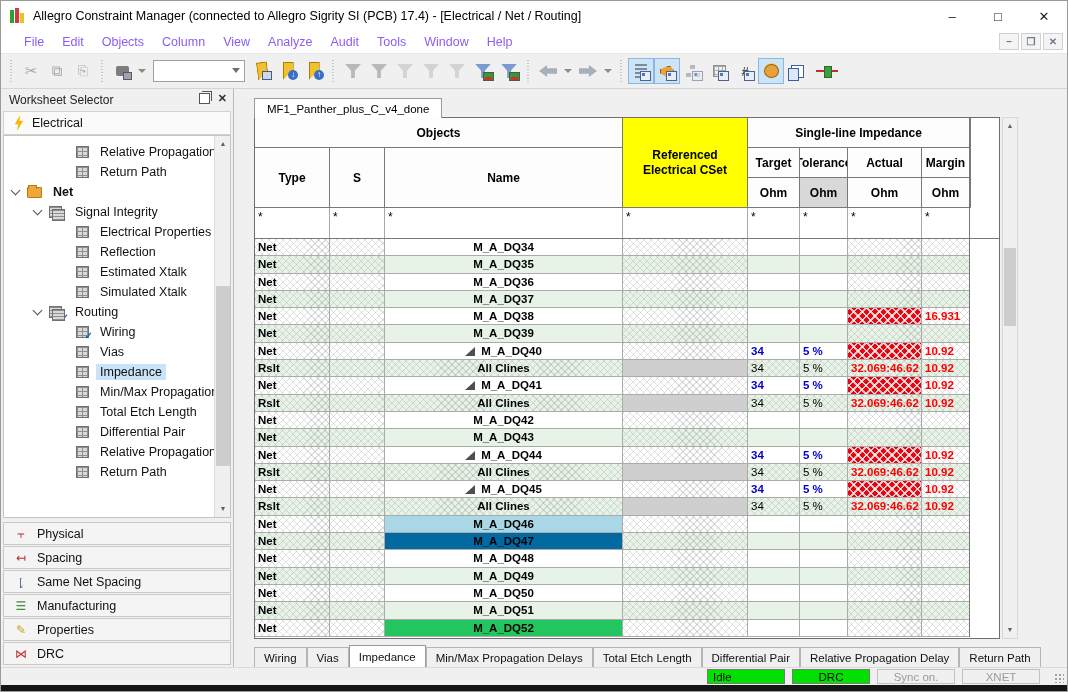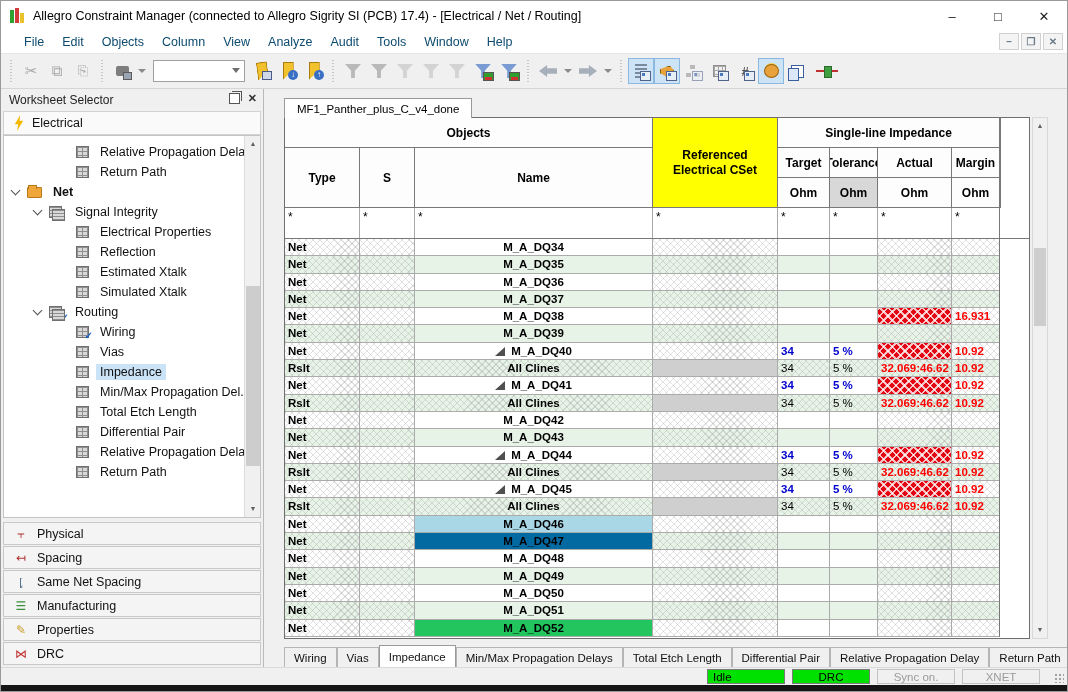--- a/index.html
+++ b/index.html
@@ -9,21 +9,21 @@
   
   .titlebar { height:30px; background:#fff; display:flex; align-items:center; position:relative; }
   .appicon { width:16px; height:16px; margin:0 8px 0 8px; position:relative; }
   .appicon .b { position:absolute; bottom:1px; width:4px; }
   .title-text { font-size:12.5px; color:#000; }
   .wctl { position:absolute; right:0; top:0; height:30px; display:flex; }
   .wctl > div { width:46px; height:30px; display:flex; align-items:center; justify-content:center; font-size:13px; color:#222; }
 
   
   .menubar { height:22px; background:#fff; display:flex; align-items:center; padding-left:14px; position:relative; }
-  .menu-item { font-size:12.5px; color:#0c4a6e; padding:2px 9px; }
+  .menu-item { font-size:12.5px; color:#8b5cf6; padding:2px 9px; }
   .mdictl { position:absolute; right:4px; top:2px; display:flex; gap:2px; }
   .mdictl > div { width:20px; height:17px; border:1px solid #d0d0d0; background:#f4f4f4; color:#6b7a88; font-size:10px; display:flex; align-items:center; justify-content:center; font-weight:bold; }
 
   
   .toolbar { height:36px; background:#f0f0f0; border-top:1px solid #e6e6e6; border-bottom:1px solid #d5d5d5; display:flex; align-items:center; padding-left:4px; }
   .grip { width:5px; height:22px; margin:0 4px; background-image:repeating-linear-gradient(#c6c6c6 0 1px, transparent 1px 3px); background-size:2px 100%; background-repeat:no-repeat; background-position:1px 0; }
   .tbtn { width:26px; height:26px; display:flex; align-items:center; justify-content:center; position:relative; border:1px solid transparent; }
   .tbtn.active { background:#cde4f7; border:1px solid #8ab8e0; }
   .glyph { font-size:15px; color:#a9a9a9; }
   .combo { width:92px; height:22px; background:#fff; border:1px solid #a0a0a0; position:relative; margin:0 4px; }
@@ -48,21 +48,21 @@
   .hashic { font-size:13px; font-weight:bold; color:#5a5a5a; }
   .sun { width:15px; height:14px; background:#e7a23c; border-radius:50%; border:1px solid #9c6410; box-shadow:0 -2px 0 -1px #f5d24a; }
   .notes { width:13px; height:13px; background:#fff; border:1px solid #3a5fa0; position:relative; }
   .notes::before { content:""; position:absolute; left:-4px; top:2px; width:9px; height:11px; background:#dce7f8; border:1px solid #3a5fa0; }
   .netflow { width:22px; height:10px; position:relative; }
   .netflow::before { content:""; position:absolute; left:0; right:0; top:4px; height:2px; background:#c03030; }
   .netflow::after { content:""; position:absolute; left:8px; top:0; width:6px; height:10px; background:#3f9e3f; border:1px solid #2a6a2a; }
 
   
   .main { position:relative; height:578px; display:flex; }
-  .leftpanel { width:263px; background:#f0f0f0; border-right:1px solid #b9b9b9; display:flex; flex-direction:column; }
+  .leftpanel { width:233px; background:#f0f0f0; border-right:1px solid #b9b9b9; display:flex; flex-direction:column; }
   .ws-header { height:22px; display:flex; align-items:center; font-size:12px; color:#222; padding:0 4px 0 8px; position:relative; }
   .ws-hicons { position:absolute; right:6px; top:4px; display:flex; gap:8px; }
   .float-ic { width:11px; height:11px; border:1px solid #555; position:relative; background:#fff; }
   .float-ic::before { content:""; position:absolute; left:2px; top:-3px; width:9px; height:9px; border:1px solid #555; border-bottom:none; border-left:none; }
   .x-ic { font-size:11px; color:#333; font-weight:bold; line-height:11px; }
   .elec-bar { height:24px; margin:0 2px; border:1px solid #d2d2d2; background:#fafafa; display:flex; align-items:center; font-size:12.5px; color:#111; }
   .bolt { width:10px; height:16px; margin:0 8px 0 10px; background:#f5b700; clip-path:polygon(62% 0,8% 58%,42% 58%,30% 100%,92% 36%,55% 36%); }
   .treebox { flex:1; margin:0 2px; border:1px solid #c4c4c4; background:#fff; position:relative; overflow:hidden; }
   .tree { position:absolute; left:0; top:6px; right:17px; }
   .trow { height:20px; display:flex; align-items:center; font-size:12.5px; color:#111; white-space:nowrap; }

